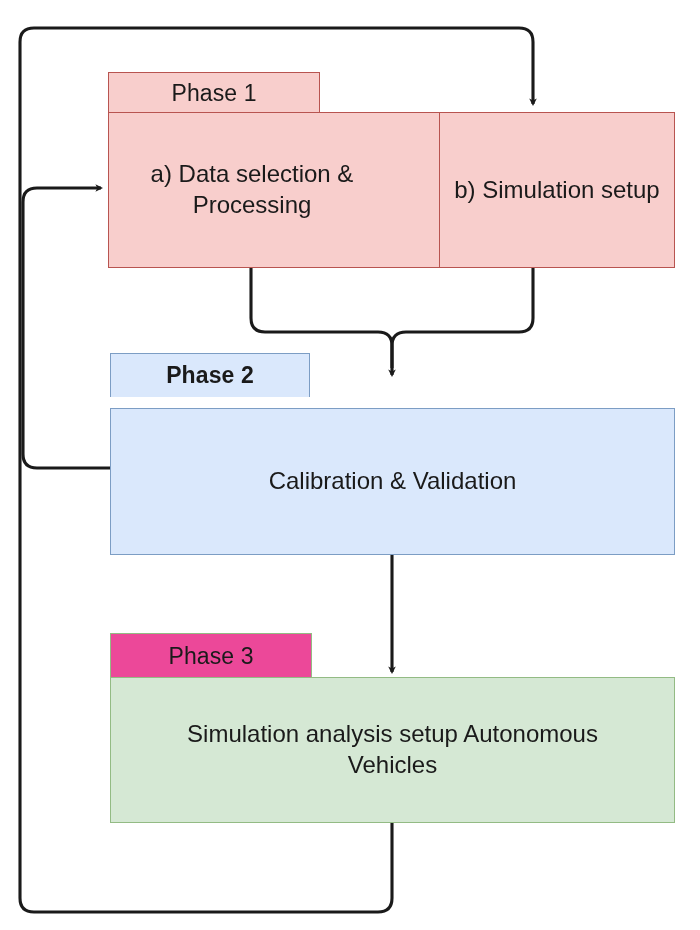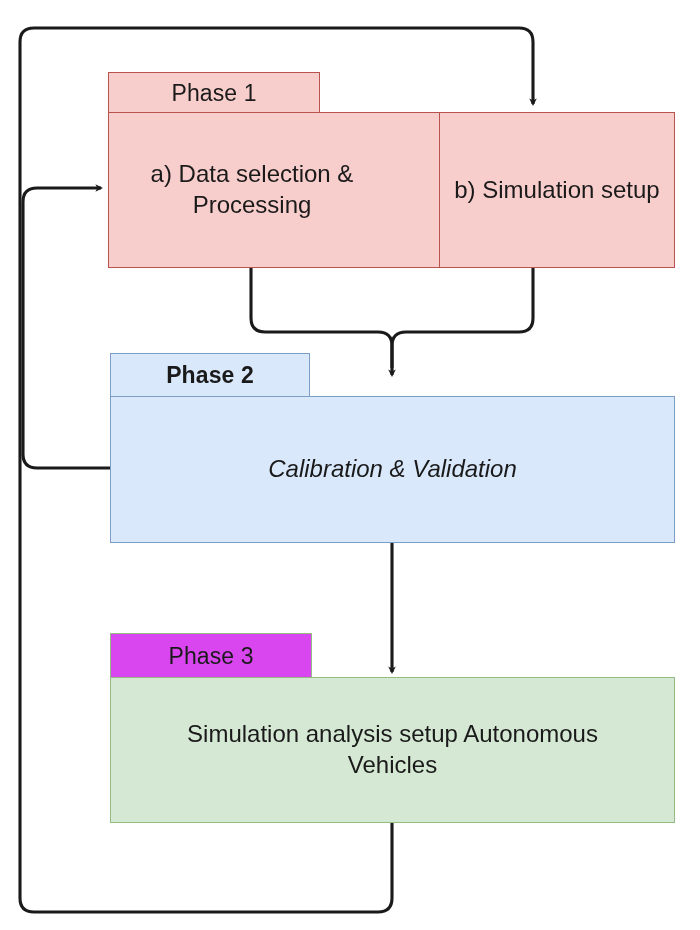--- a/index.html
+++ b/index.html
@@ -80,21 +80,21 @@
     border: 1.4px solid #7c9dc4;
     border-bottom: none;
   }
   .p2 .phase-body {
     background: #dae8fc;
     border: 1.4px solid #7c9dc4;
   }
 
   
   .p3 .phase-tab {
-    background: #d946ef;
+    background: #ec4899;
     border: 1.4px solid #93bb84;
     border-bottom: none;
   }
   .p3 .phase-body {
     background: #d5e8d4;
     border: 1.4px solid #93bb84;
   }
 </style>
 </head>
 <body>
@@ -130,21 +130,21 @@
       <div class="phase-cell" style="flex:1 1 auto;">
         <span>b) Simulation setup</span>
       </div>
     </div>
   </div>
 
   <div class="phase-group p2">
     <div class="phase-tab" style="left:110px; top:353px; width:200px; height:44px;font-weight:bold;">
       <span>Phase 2</span>
     </div>
-    <div class="phase-body" style="left:110px; top:396px; width:565px; height:147px;font-style:italic;">
+    <div class="phase-body" style="left:110px; top:408px; width:565px; height:147px;">
       <div class="phase-cell" style="flex:1 1 auto;">
         <span>Calibration &amp; Validation</span>
       </div>
     </div>
   </div>
 
   <div class="phase-group p3">
     <div class="phase-tab" style="left:110px; top:633px; width:202px; height:45px;">
       <span>Phase 3</span>
     </div>

